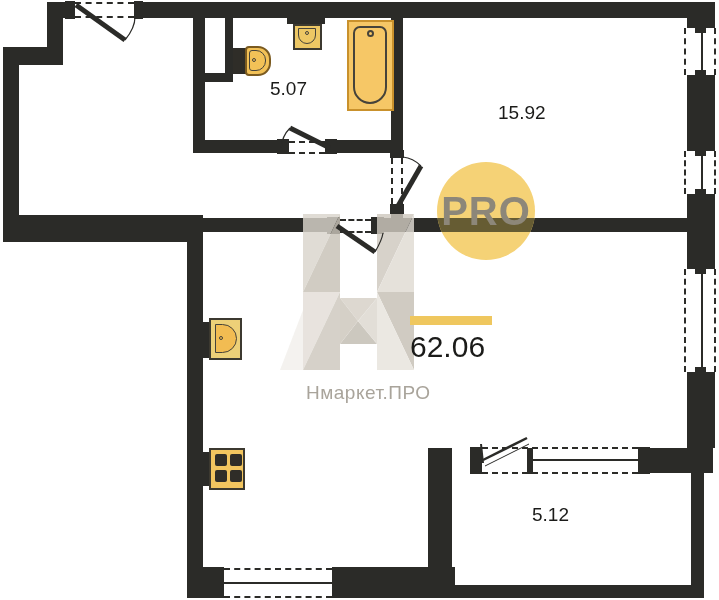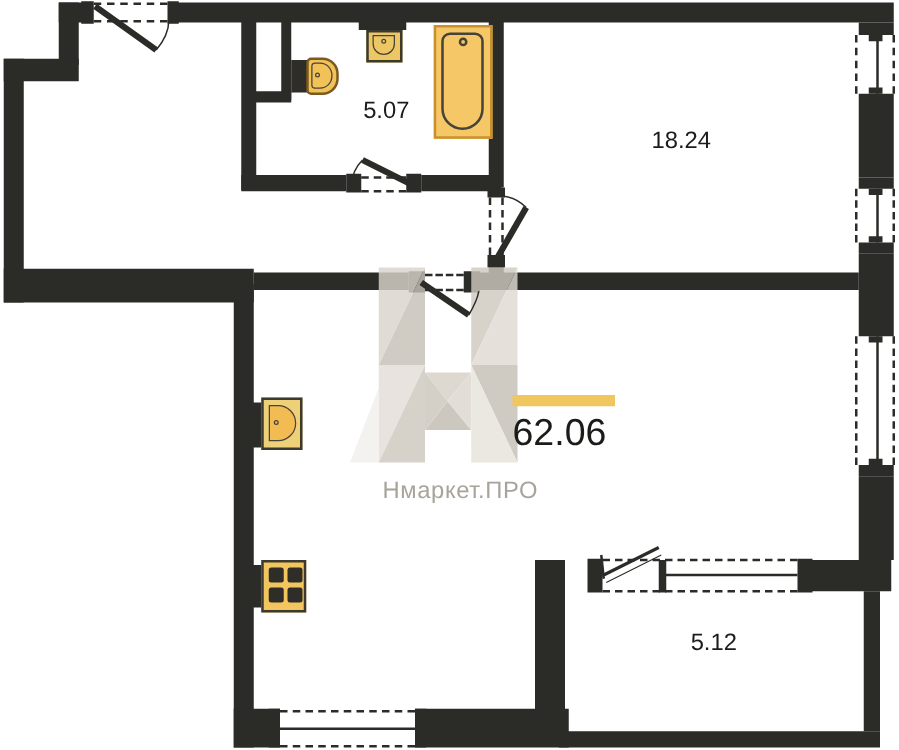--- a/index.html
+++ b/index.html
@@ -7,21 +7,21 @@
         font-family:"Liberation Sans",sans-serif;}
   .w{position:absolute;background:#2B2B28;z-index:1;}
   .cap{position:absolute;background:#2B2B28;z-index:2;}
   .wcap{position:absolute;background:#2B2B28;z-index:2;}
   .wcap::after{content:"";position:absolute;left:8px;top:100%;width:11px;height:5px;background:#2B2B28;}
   .wcap.b::after{top:auto;bottom:100%;}
   .dashv{position:absolute;border-left:2px dashed #2B2B28;border-right:2px dashed #2B2B28;z-index:1;}
   .dashh{position:absolute;border-top:2px dashed #2B2B28;border-bottom:2px dashed #2B2B28;z-index:1;}
   .thinline{position:absolute;background:#2B2B28;z-index:1;}
   .fix{position:absolute;z-index:2;box-sizing:border-box;}
-  .label{position:absolute;z-index:6;color:#1B1B19;font-size:19px;text-align:center;}
+  .label{position:absolute;z-index:6;color:#1B1B19;font-size:19px;}
   .doors{position:absolute;left:0;top:0;z-index:4;}
   .hmark{position:absolute;left:280px;top:210px;z-index:3;}
   .procircle{position:absolute;left:437px;top:162px;width:98px;height:98px;border-radius:50%;
              overflow:hidden;z-index:5;}
   .procircle .stripe{position:absolute;left:0;top:56px;width:100%;height:14px;}
   .procircle .ptxt{position:absolute;left:0;top:0;width:100%;height:98px;line-height:98px;
                    text-align:center;font-size:40px;font-weight:bold;letter-spacing:1px;}
   .ybar{position:absolute;left:410px;top:316px;width:82px;height:9px;z-index:6;}
   .bigarea{position:absolute;left:410px;top:330px;z-index:6;font-size:30px;font-weight:normal;color:#1B1B19;}
   .brandname{position:absolute;left:306px;top:382px;z-index:6;font-size:19px;color:#A9A49B;letter-spacing:.5px;}
@@ -163,21 +163,25 @@
       <path d="M398,206 L421,166" stroke-width="5"></path>
       <path d="M421,166 Q413,158 403,157" stroke-width="1.2"></path>
       <path d="M337,226 L375,252" stroke-width="5"></path>
       <path d="M375,252 Q382,240 383,233" stroke-width="1.2"></path>
       <path d="M483,460 L527,438" stroke-width="2.5"></path>
       <path d="M485,466 L529,444" stroke-width="1"></path>
       <path d="M481,444 L483,463" stroke-width="2"></path>
     </g>
   </svg>
 
+  <div class="procircle" style="background:#F5D276">
+    <div class="stripe" style="background:#665C33"></div>
+    <div class="ptxt" style="color:#8D8779">PRO</div>
+  </div>
   <div class="ybar" style="background:#EFC75E"></div>
   <div class="bigarea">62.06</div>
   <div class="brandname">Нмаркет.ПРО</div>
 
   <div class="label" style="left:270px;top:78px;width:78px">5.07</div>
-  <div class="label" style="left:498px;top:102px;width:94px">18.24</div>
+  <div class="label" style="left:498px;top:102px;width:94px">15.92</div>
   <div class="label" style="left:532px;top:504px;width:78px">5.12</div>
 
 </div>
 
 </body></html>

